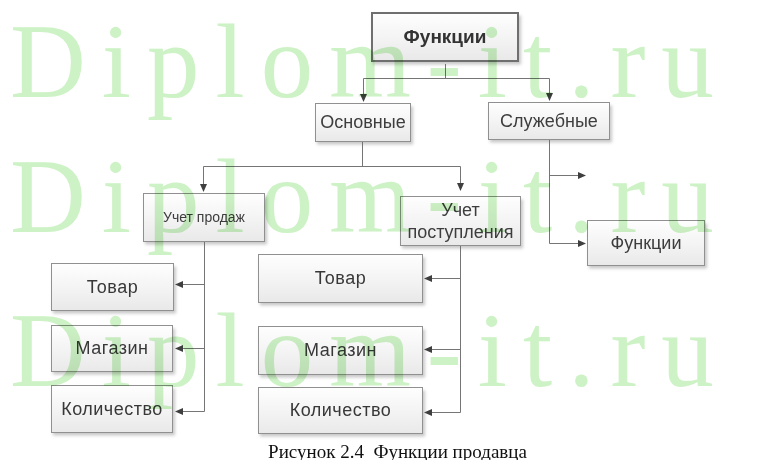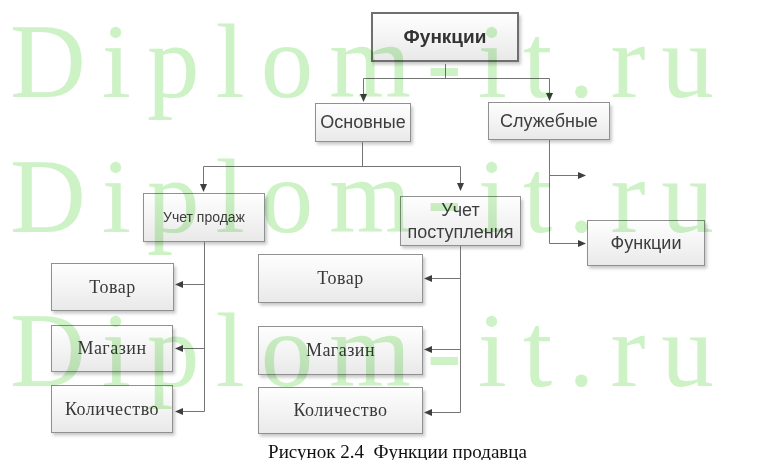--- a/index.html
+++ b/index.html
@@ -11,21 +11,21 @@
     position:absolute;box-sizing:border-box;
     display:flex;align-items:center;justify-content:center;text-align:center;
     border:1px solid #909090;
     background:linear-gradient(180deg,#fefefe 0%,#f4f4f4 50%,#e9e9e9 100%);
     box-shadow:2px 2.5px 3px rgba(110,110,110,.38);
     color:#3d3d3d;z-index:2;line-height:1.25;padding:2px 0;
   }
   .root{font-size:19px;font-weight:bold;border:2px solid #6f6f6f;color:#333;}
   .lvl{font-size:18px;}
   .small{font-size:14px;}
-  .serif{font-family:Liberation Serif, serif;font-size:18px;color:#383838;letter-spacing:.5px;}
+  .serif{font-family:Liberation Sans, sans-serif;font-size:18px;color:#383838;letter-spacing:.5px;}
   .connectors{position:absolute;left:0;top:0;z-index:1;}
   .watermark{
     position:absolute;left:10px;white-space:nowrap;pointer-events:none;z-index:4;
     font-family:"Liberation Serif",serif;font-weight:normal;
     font-size:105px;line-height:1;letter-spacing:16px;
     color:#cdf2c5;mix-blend-mode:multiply;
   }
   .wm1{top:9px;} .wm2{top:144px;} .wm3{top:298px;}
   .figure-caption{
     position:absolute;top:441px;left:0;width:100%;box-sizing:border-box;

